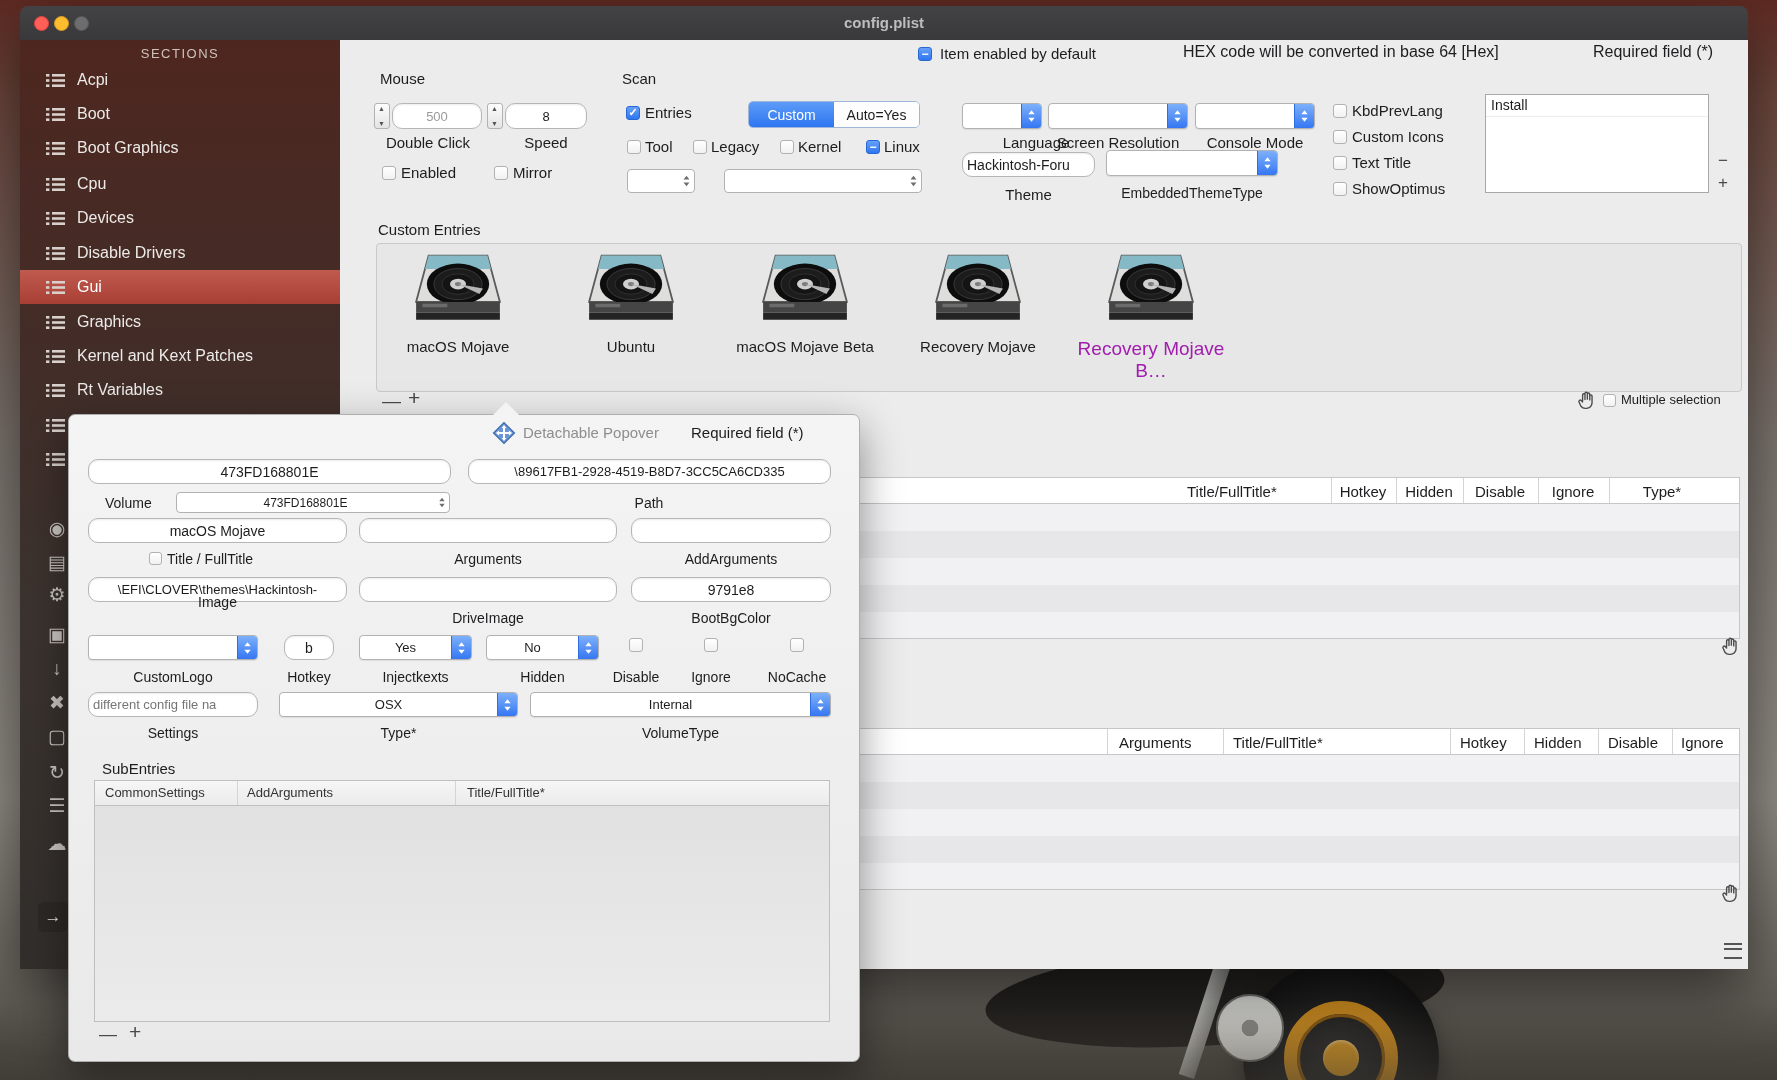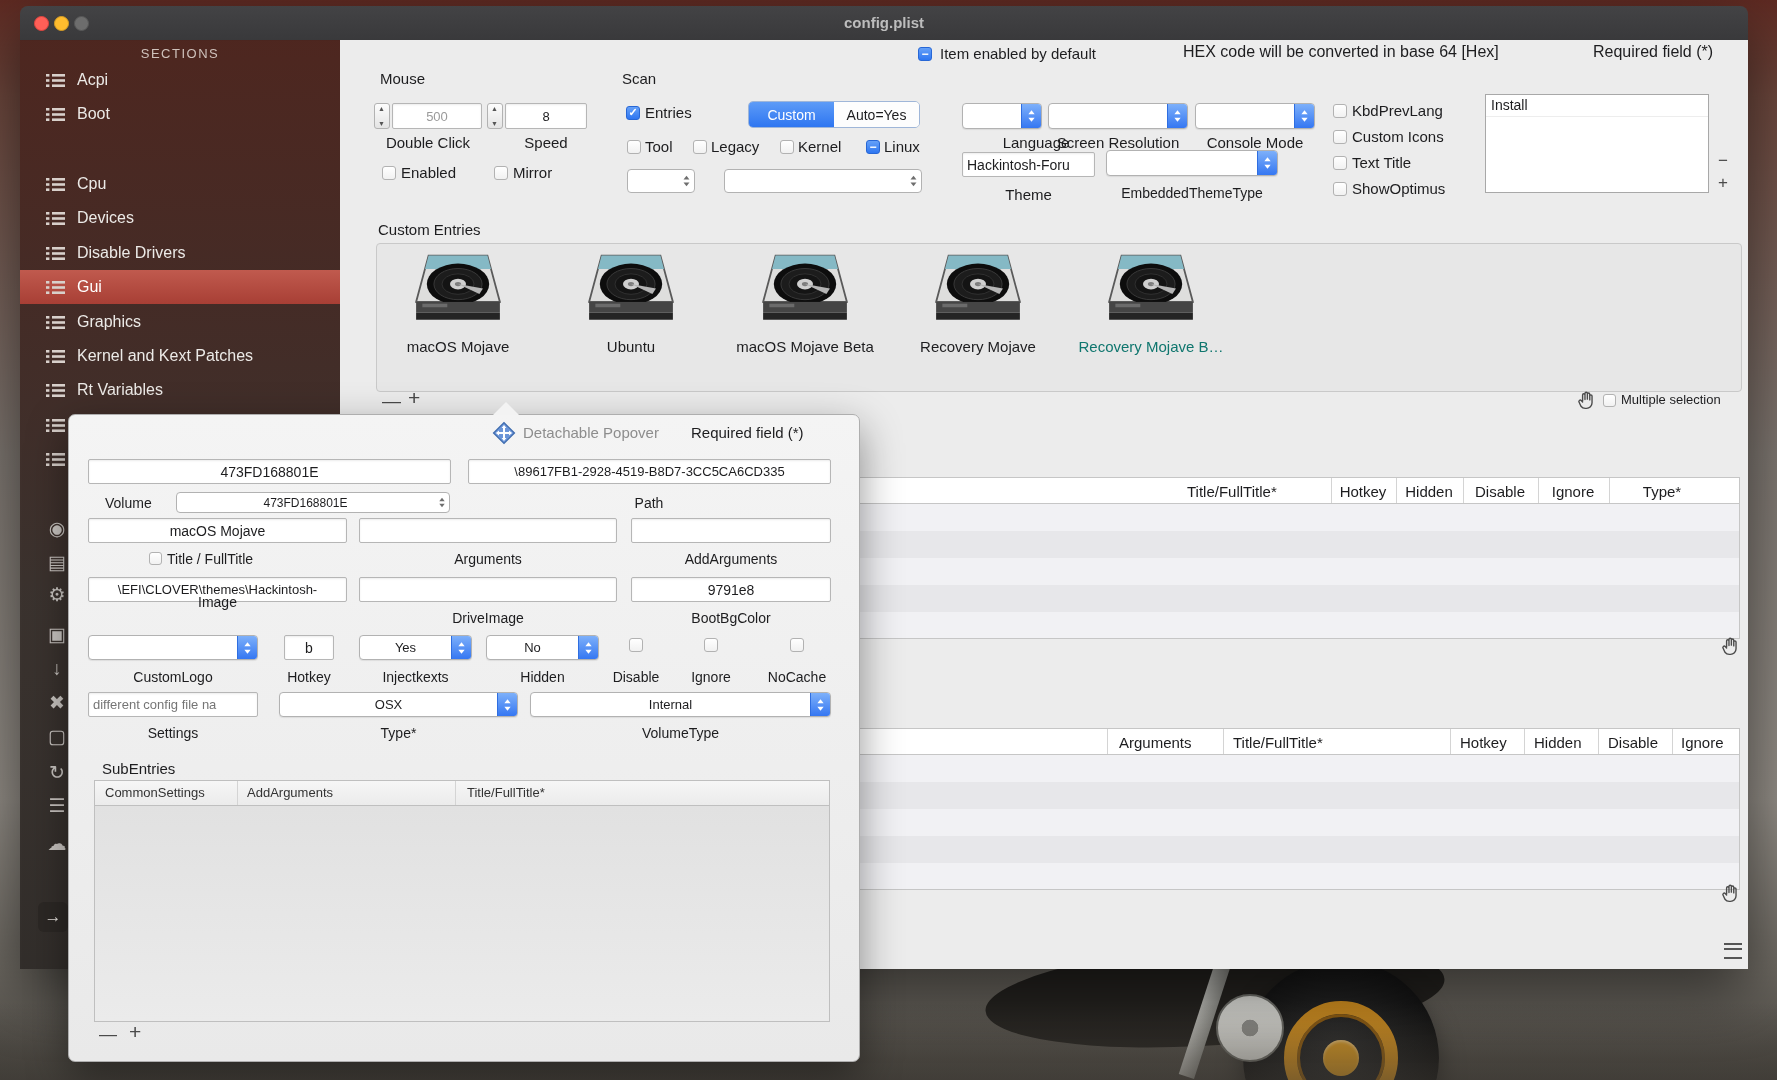--- a/index.html
+++ b/index.html
@@ -33,21 +33,21 @@
   .sb-item .ic{margin-left:26px;margin-right:12px;width:19px;height:15px;color:#d8d0cb;flex:0 0 auto;}
   .sb-item.sel{background:linear-gradient(#c05a4e,#a83f35);color:#fff;}
   .sb-tool{position:absolute;left:24px;width:26px;height:26px;color:#c9c5c1;font-size:19px;line-height:26px;text-align:center;}
   .sb-exit{position:absolute;left:18px;top:862px;width:30px;height:30px;background:#2c2825;border-radius:6px;
     color:#e8e4e0;font-size:17px;line-height:30px;text-align:center;}
   
   .main{position:absolute;left:320px;top:34px;right:0;bottom:0;background:#ececec;}
   .lbl{position:absolute;font-size:15px;color:#1d1d1f;white-space:nowrap;}
   .lblc{text-align:center;}
   .tf{position:absolute;border:1px solid #b6b6b6;background:#fff;font-family:"Liberation Sans",sans-serif;
-    font-size:13px;text-align:center;border-radius:2px;box-sizing:border-box;padding:0 4px;color:#1d1d1f;
+    font-size:13px;text-align:center;border-radius:10px;box-sizing:border-box;padding:0 4px;color:#1d1d1f;
     box-shadow:inset 0 1px 2px rgba(0,0,0,.08);}
   input.tf{outline:none;}
   .cb{position:absolute;width:14px;height:14px;border:1px solid #b2b2b2;border-radius:3px;
     background:linear-gradient(#fff,#f1f1f1);box-sizing:border-box;}
   .cb.checked,.cb.mixed{background:linear-gradient(#66a1f8,#2e76f1);border-color:#2767d6;}
   .cb.checked::after{content:"✓";position:absolute;left:1.5px;top:-1px;color:#fff;font-size:11px;font-weight:bold;}
   .cb.mixed::after{content:"−";position:absolute;left:2.5px;top:-1.5px;color:#fff;font-size:12px;font-weight:bold;}
   .stepper{position:absolute;width:16px;height:26px;border:1px solid #b2b2b2;border-radius:3px;
     background:linear-gradient(#fdfdfd,#e4e4e4);box-sizing:border-box;}
   .stepper::before{content:"▲";position:absolute;left:3px;top:1px;font-size:7px;color:#555;}
@@ -159,20 +159,26 @@
           <use href="#sym-list"></use>
         </svg>
       <span>Acpi</span>
       </div>
     <div class="sb-item" style="top:57px;">
       <svg class="ic">
           <use href="#sym-list"></use>
         </svg>
       <span>Boot</span>
       </div>
+    <div class="sb-item" style="top:91px;">
+      <svg class="ic">
+          <use href="#sym-list"></use>
+        </svg>
+      <span>Boot Graphics</span>
+      </div>
     <div class="sb-item" style="top:127px;">
       <svg class="ic">
           <use href="#sym-list"></use>
         </svg>
       <span>Cpu</span>
       </div>
     <div class="sb-item" style="top:161px;">
       <svg class="ic">
           <use href="#sym-list"></use>
         </svg>
@@ -360,21 +366,21 @@
       <div style="font-size:15px;color:#1d1d1f;">macOS Mojave Beta</div></div>
     <div class="abs" style="left:558px;top:212px;width:160px;text-align:center;">
       <svg width="90" height="82">
           <use href="#sym-disk"></use>
         </svg>
       <div style="font-size:15px;color:#1d1d1f;">Recovery Mojave</div></div>
     <div class="abs" style="left:731px;top:212px;width:160px;text-align:center;">
       <svg width="90" height="82">
           <use href="#sym-disk"></use>
         </svg>
-      <div style="font-size:15px;color:#0f766e;">Recovery Mojave B…</div></div>
+      <div style="font-size:19px;color:#a21caf;">Recovery Mojave B…</div></div>
 
     <div class="pmbtn" style="left:42px;top:352px;font-size:19px;">—</div>
     <div class="pmbtn" style="left:68px;top:349px;font-size:21px;">+</div>
     <svg class="hand" style="left:1236px;top:350px;">
         <use href="#sym-hand"></use>
       </svg>
     <span class="cb" style="left:1263px;top:354px;width:13px;height:13px;"></span>
     <div class="lbl" style="left:1281px;top:352px;font-size:13px;">Multiple selection</div>
 
     <div class="thead" style="left:36px;top:437px;width:1364px;">

